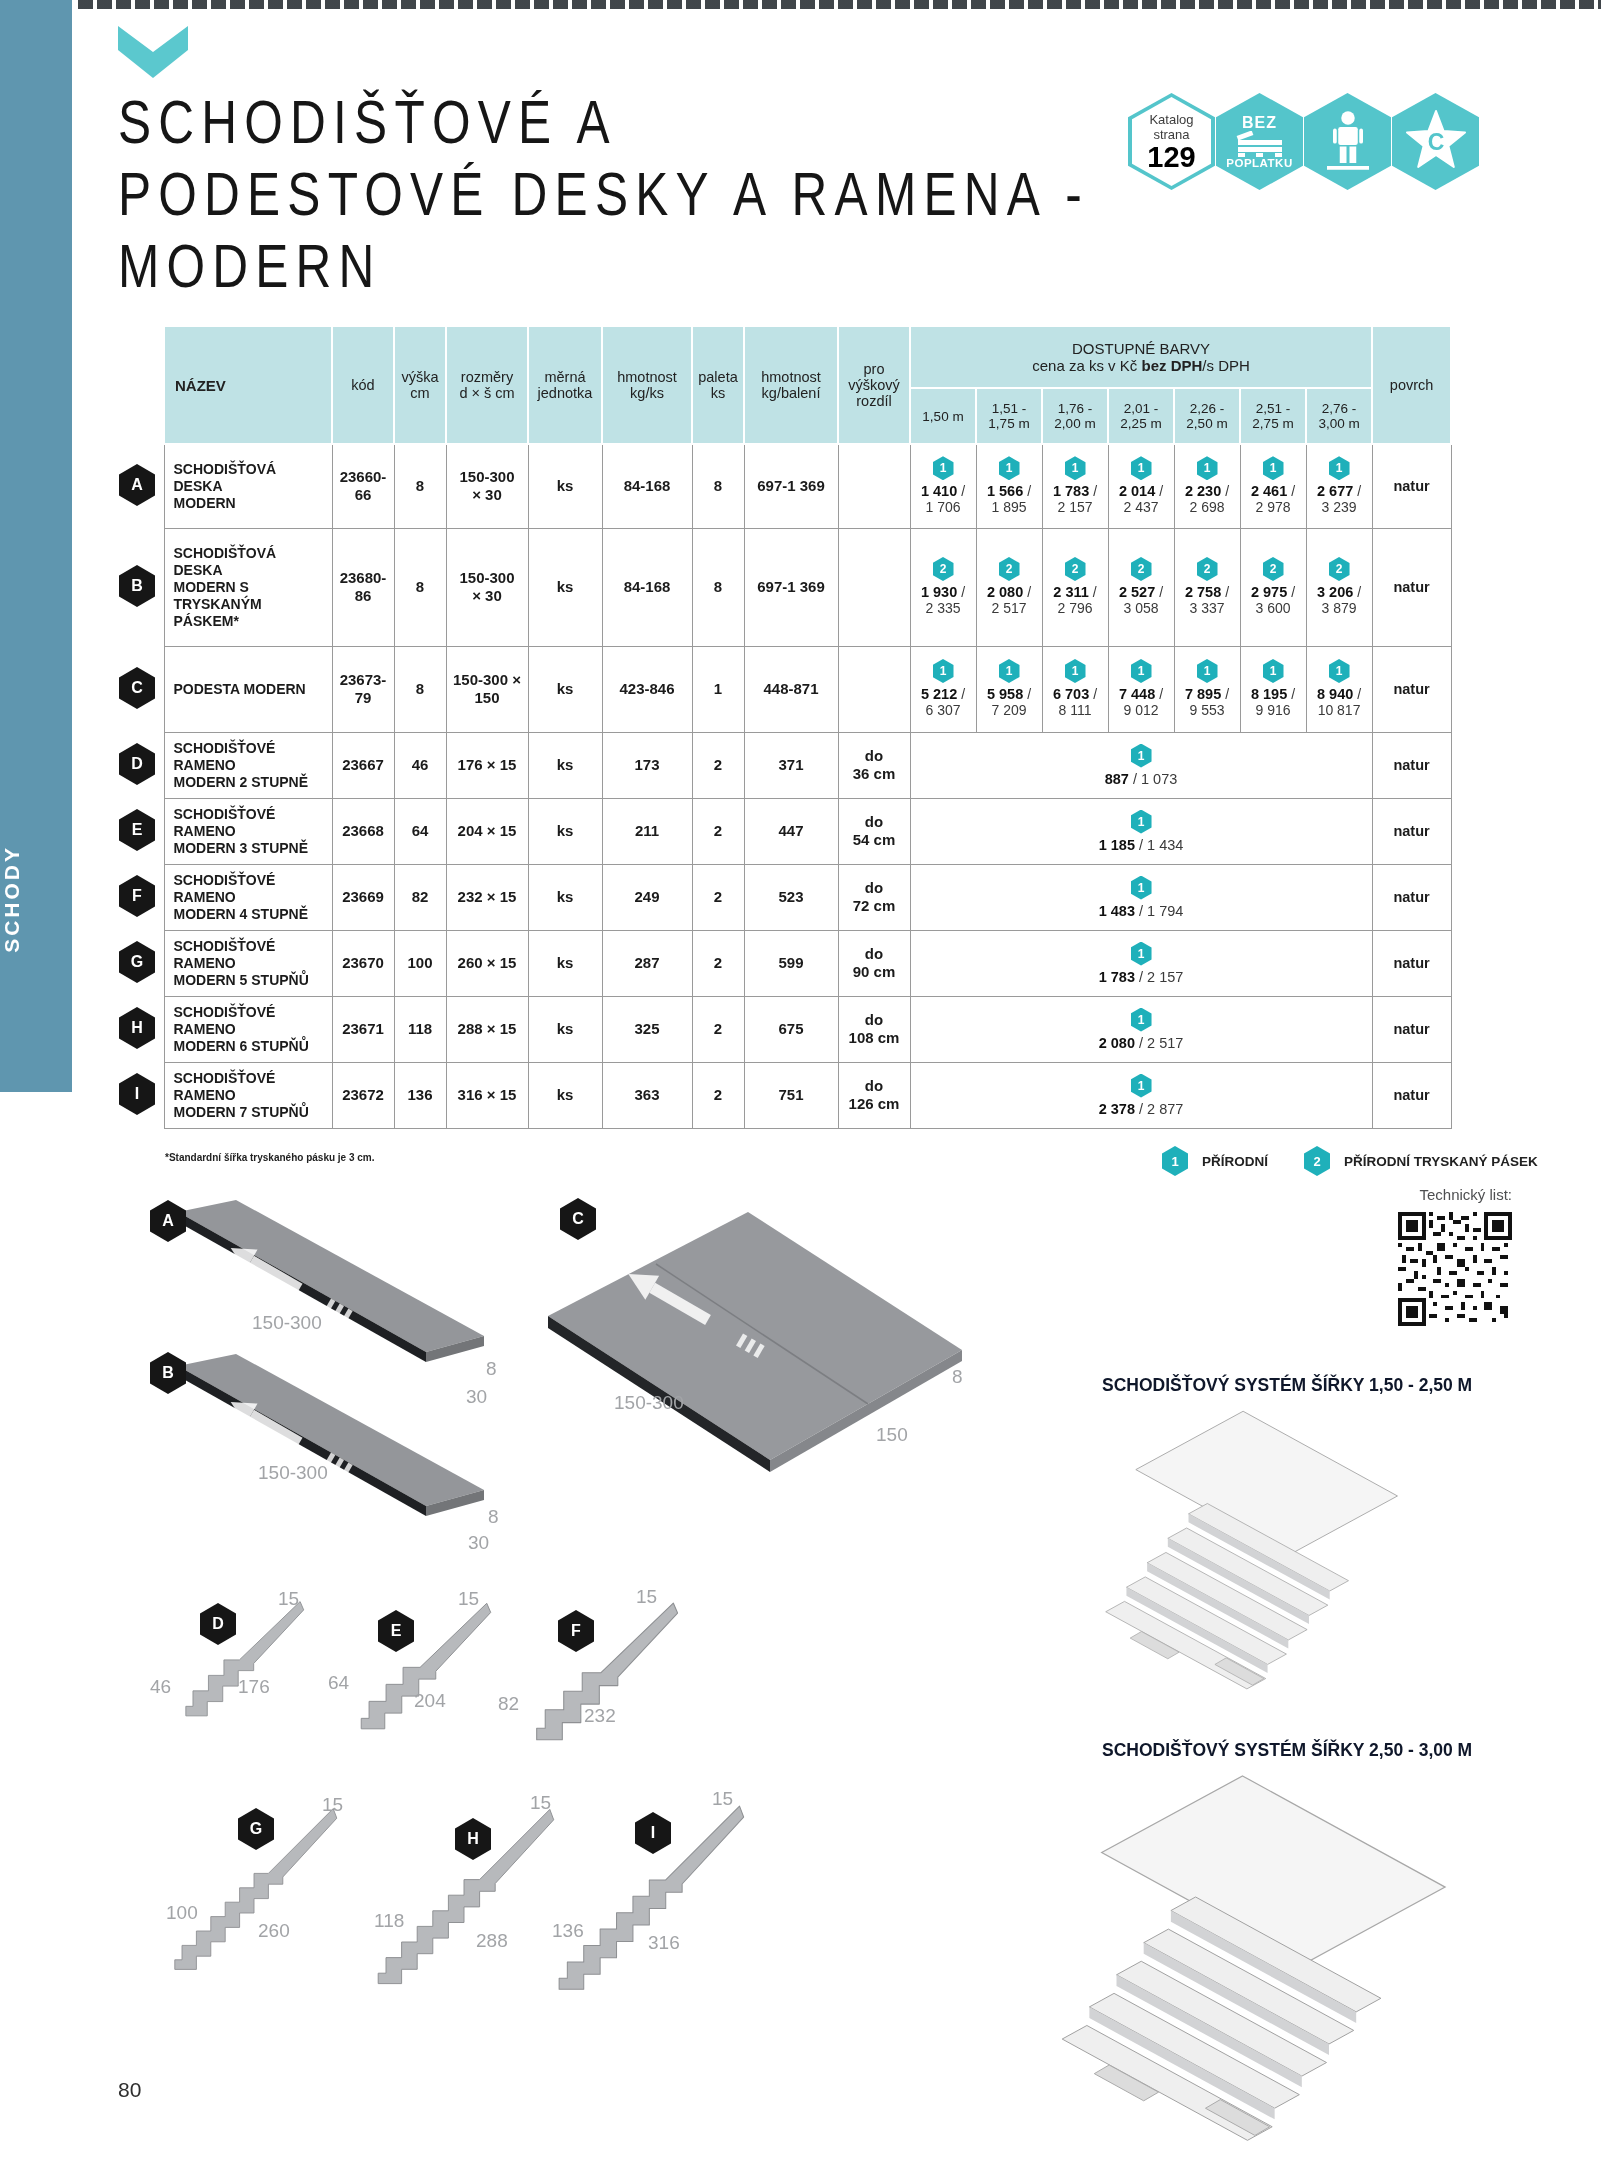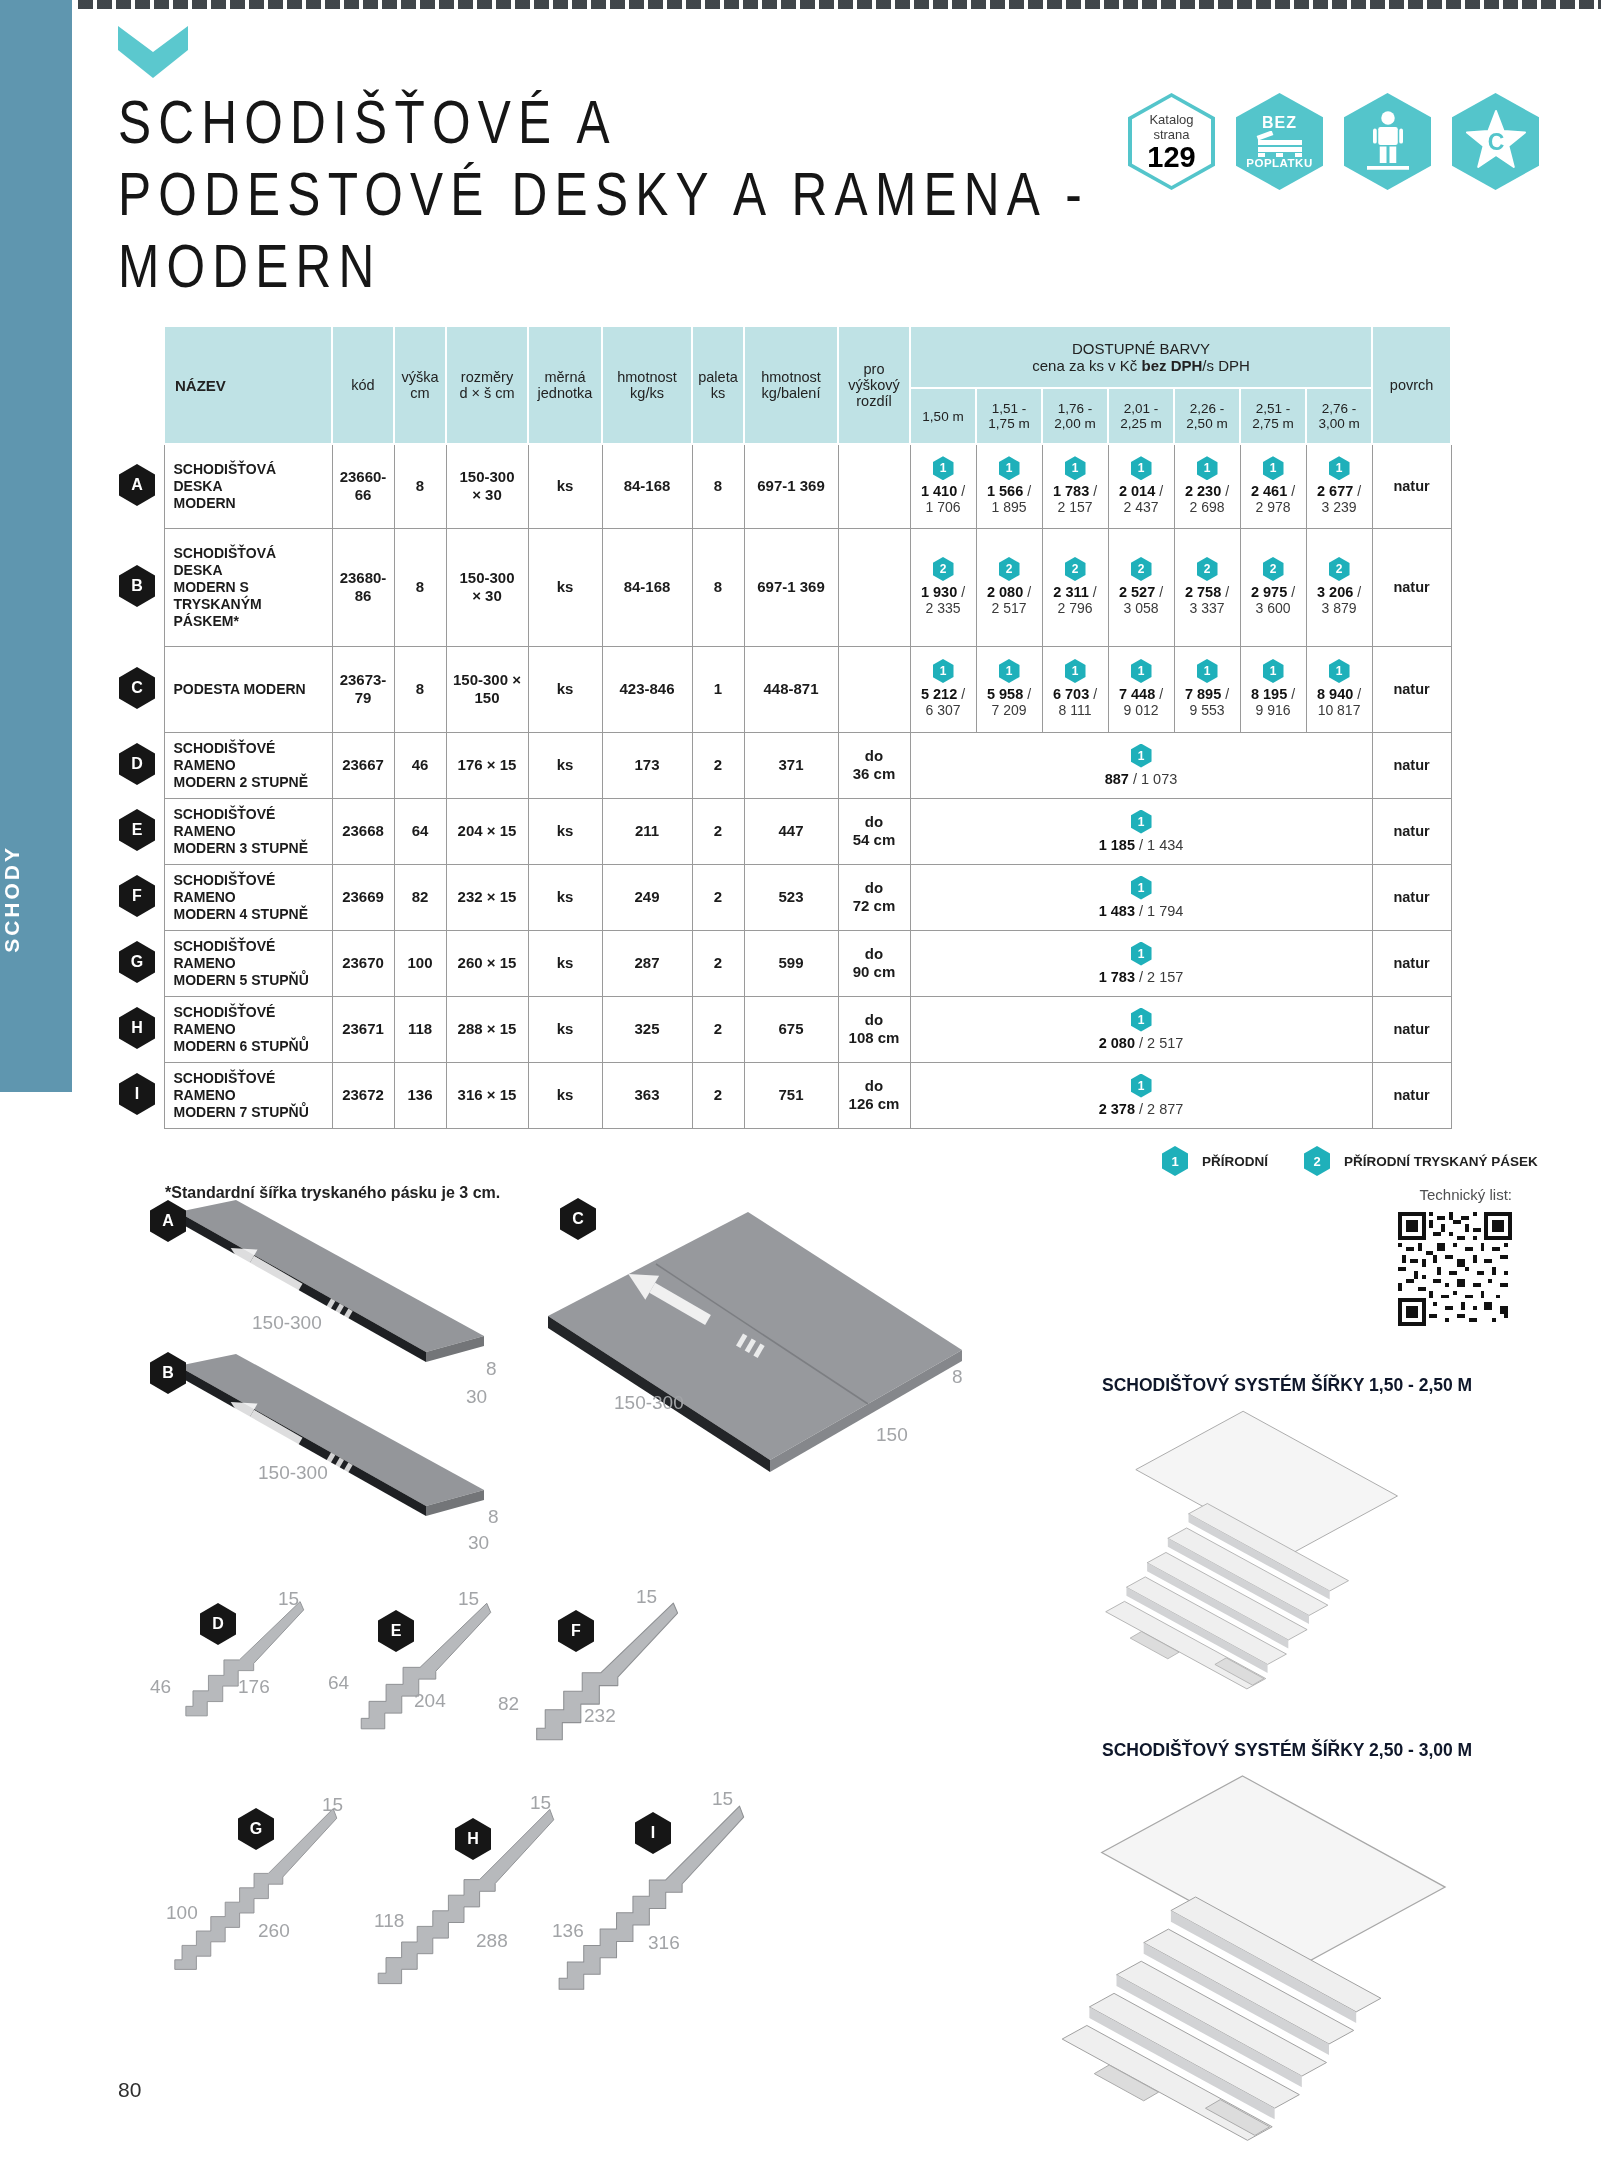--- a/index.html
+++ b/index.html
@@ -14,21 +14,21 @@
     writing-mode:vertical-rl;transform:rotate(180deg);color:#fff;font-weight:bold;
     font-size:21px;letter-spacing:3px;}
   
   .chev{position:absolute;left:118px;top:26px;width:70px;height:54px;}
   
   .title{position:absolute;left:118px;top:86px;width:1400px;font-size:62px;line-height:72px;
     letter-spacing:9px;font-weight:400;transform:scaleX(.8);transform-origin:left top;color:#161616;}
   
   .hex{clip-path:polygon(50% 0,100% 25%,100% 75%,50% 100%,0 75%,0 25%);
     display:flex;flex-direction:column;align-items:center;justify-content:center;}
-  .badges{position:absolute;left:1128px;top:93px;display:flex;gap:21px;}
+  .badges{position:absolute;left:1128px;top:93px;display:flex;gap:1px;}
   .bigo{width:87px;height:97px;background:#54c5cb;}
   .bigi{width:79px;height:89px;background:#fff;text-align:center;}
   .kat-small{font-size:13px;color:#3c3c3c;line-height:15px;}
   .kat-num{font-size:29px;font-weight:bold;color:#000000;line-height:30px;}
   .bez-t{color:#fff;font-weight:bold;font-size:16px;line-height:17px;letter-spacing:1px;}
   .pop-t{color:#fff;font-weight:bold;font-size:11.5px;line-height:13px;letter-spacing:.5px;}
   
   .tablewrap{position:absolute;left:163px;top:325px;}
   table.t{border-collapse:collapse;table-layout:fixed;width:1287px;}
   .t th,.t td{border:1px solid #9a9a9a;padding:0 4px;vertical-align:middle;text-align:center;overflow:hidden;}
@@ -43,21 +43,21 @@
   .pb{width:21px;height:24px;background:#1fb0ba;color:#fff;font-weight:bold;font-size:12px;margin:0 auto 3px auto;}
   .l1{font-size:14px;color:#3a3a3a;line-height:16px;}
   .l1 b{color:#111;font-size:14.5px;}
   .l2{font-size:14px;color:#3a3a3a;line-height:17px;}
   .pricewide .l1{font-size:14.5px;}
   .t td.povrch{font-weight:bold;font-size:14.5px;}
   .row-badges{position:absolute;left:119px;top:325px;width:36px;}
   .rowhex{position:absolute;width:36px;height:42px;background:#161616;color:#fff;
     font-weight:bold;font-size:16px;}
   
-  .footnote{position:absolute;left:165px;top:1152px;font-weight:bold;font-size:16px;color:#222;margin-top:32px;}
+  .footnote{position:absolute;left:165px;top:1152px;font-weight:bold;font-size:10px;color:#222;}
   .legend{position:absolute;left:1162px;top:1146px;display:flex;align-items:center;gap:14px;}
   .leghex{width:26px;height:30px;background:#1fb0ba;color:#fff;font-weight:bold;font-size:13px;}
   .legtxt{font-weight:bold;font-size:13.5px;color:#222;margin-right:22px;}
   
   .dhex{position:absolute;width:36px;height:42px;background:#161616;color:#fff;font-weight:bold;font-size:16px;z-index:3;}
   .dim{position:absolute;color:#a2a4a7;font-size:19px;z-index:3;}
   .dsvg{position:absolute;}
   .tech{position:absolute;left:1398px;top:1186px;width:114px;text-align:right;font-size:15px;color:#4e4f51;}
   .qr{position:absolute;left:1398px;top:1212px;width:114px;height:114px;}
   .sysh{position:absolute;font-weight:bold;font-size:17.5px;color:#0f172a;}

